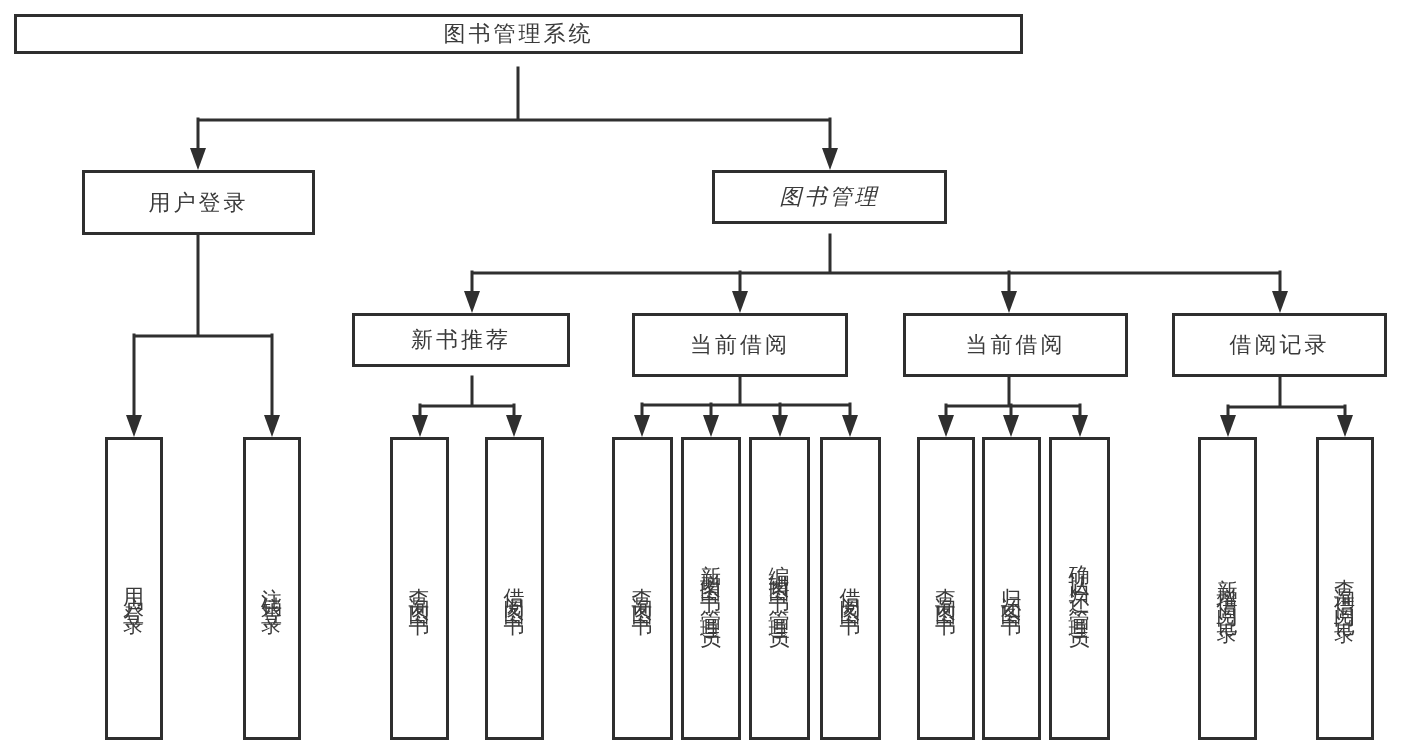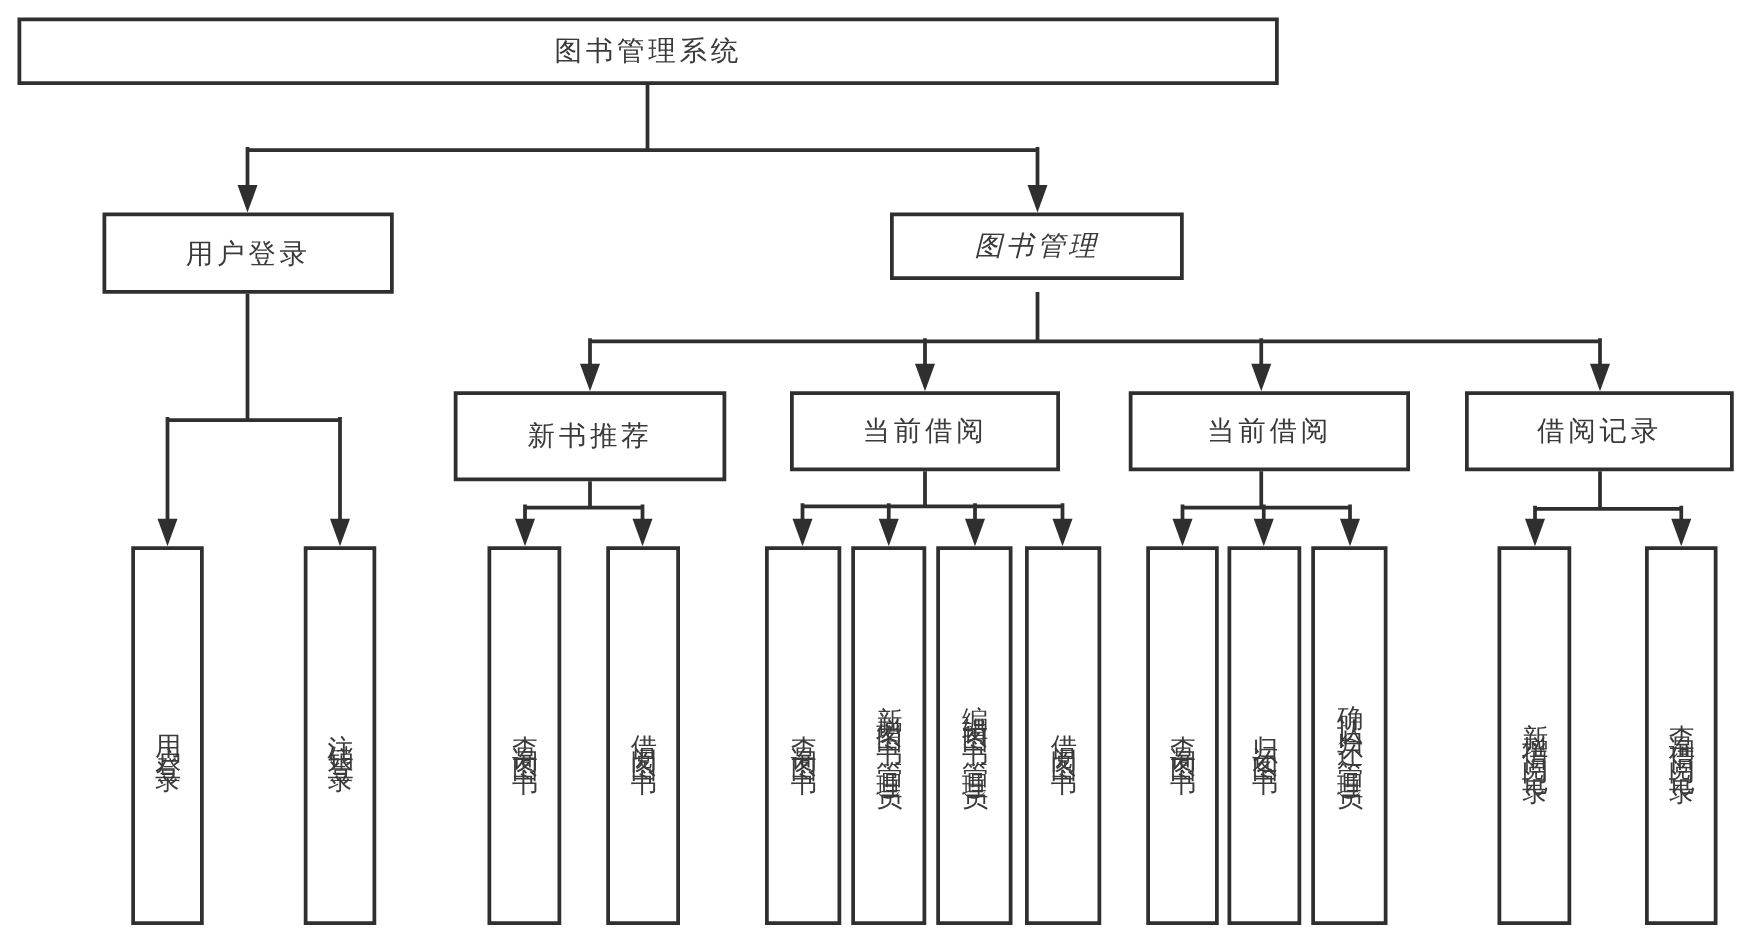--- a/index.html
+++ b/index.html
@@ -103,26 +103,26 @@
 
       <polygon points="938,415 954,415 946,437"></polygon>
       <polygon points="1003,415 1019,415 1011,437"></polygon>
       <polygon points="1072,415 1088,415 1080,437"></polygon>
 
       <polygon points="1220,415 1236,415 1228,437"></polygon>
       <polygon points="1337,415 1353,415 1345,437"></polygon>
     </g>
   </svg>
 
-  <div class="box hbox" style="left:14px; top:14px; width:1009px; height:54px;">图书管理系统</div>
+  <div class="box hbox" style="left:14px; top:14px; width:1009px; height:40px;">图书管理系统</div>
 
   <div class="box hbox" style="left:82px; top:170px; width:233px; height:65px;">用户登录</div>
   <div class="box hbox" style="left:712px; top:170px; width:235px; height:54px;font-style:italic;">图书管理</div>
 
-  <div class="box hbox" style="left:363px; top:313px; width:218px; height:72px;">新书推荐</div>
+  <div class="box hbox" style="left:352px; top:313px; width:218px; height:54px;">新书推荐</div>
   <div class="box hbox" style="left:632px; top:313px; width:216px; height:64px;">当前借阅</div>
   <div class="box hbox" style="left:903px; top:313px; width:225px; height:64px;">当前借阅</div>
   <div class="box hbox" style="left:1172px; top:313px; width:215px; height:64px;">借阅记录</div>
 
   <div class="box vbox" style="left:105px; top:437px; width:58px; height:303px;">用户登录</div>
   <div class="box vbox" style="left:243px; top:437px; width:58px; height:303px;">注销登录</div>
 
   <div class="box vbox" style="left:390px; top:437px; width:59px; height:303px;">查询图书</div>
   <div class="box vbox" style="left:485px; top:437px; width:59px; height:303px;">借阅图书</div>
 

